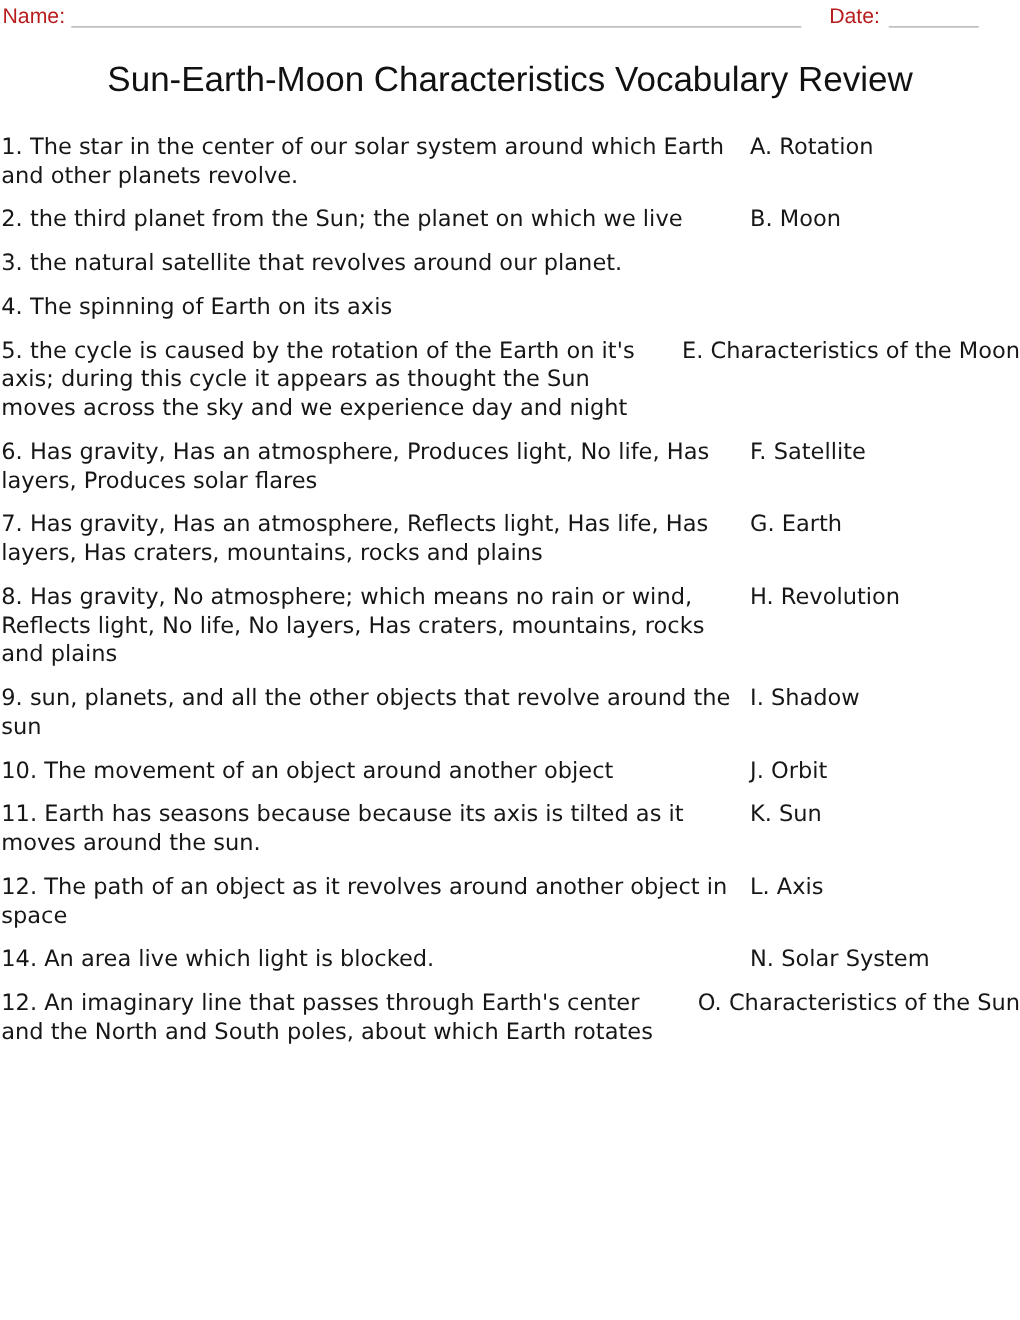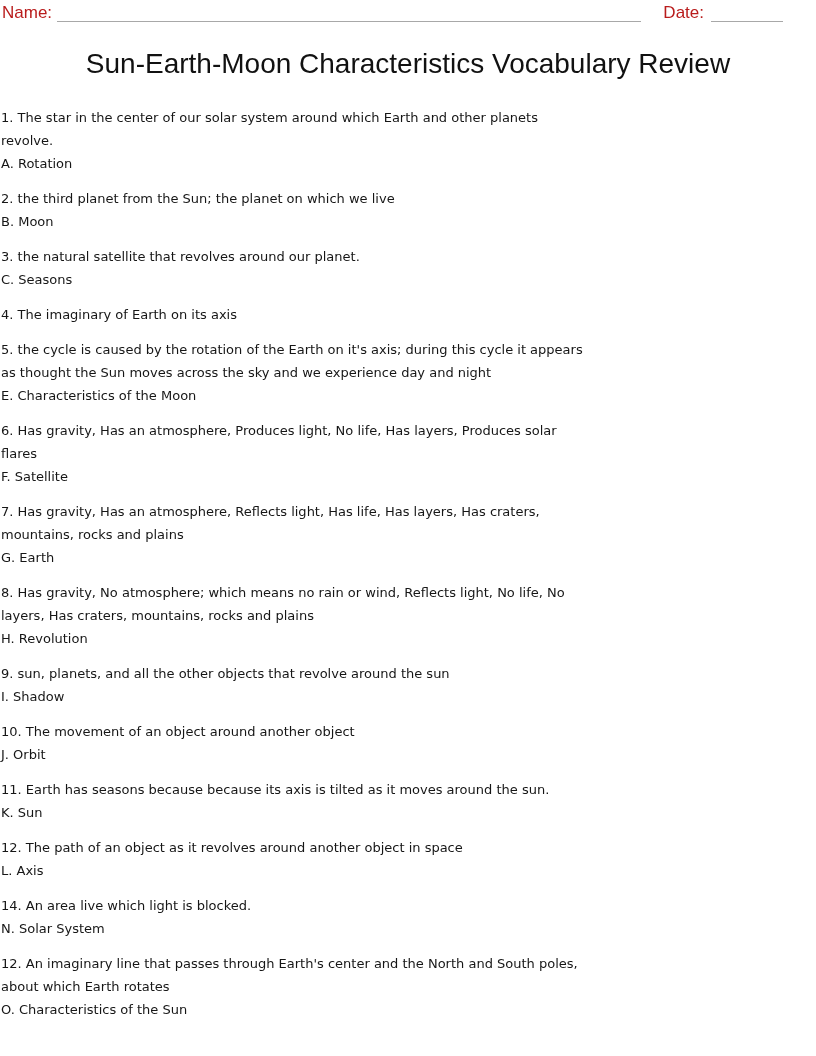--- a/index.html
+++ b/index.html
@@ -44,23 +44,22 @@
 
   
   .list {
     margin-top: 24px;
     padding-left: 1px;
   }
   .row {
     display: flex;
     align-items: flex-start;
     margin-bottom: 12px;
-    font-size: 13px;
+    font-size: 18px;
     line-height: 23px;
-    flex-direction: column;
   }
   .def {
     width: 599px;
     padding-right: 14px;
     margin: 0;
   }
   .term {
     flex: 1;
     margin: 0;
     white-space: nowrap;
@@ -85,25 +84,24 @@
     <p class="term"><span>A.</span> <span>Rotation</span></p>
   </div>
 
   <div class="row">
     <p class="def"><span>2.</span> <span>the third planet from the Sun; the planet on which we live</span></p>
     <p class="term"><span>B.</span> <span>Moon</span></p>
   </div>
 
   <div class="row">
     <p class="def"><span>3.</span> <span>the natural satellite that revolves around our planet.</span></p>
-    <p class="term"><span>C.</span> <span>Seasons</span></p>
   </div>
 
   <div class="row">
-    <p class="def"><span>4.</span> <span>The imaginary of Earth on its axis</span></p>
+    <p class="def"><span>4.</span> <span>The spinning of Earth on its axis</span></p>
   </div>
 
   <div class="row">
     <p class="def"><span>5.</span> <span>the cycle is caused by the rotation of the Earth on it's axis; during this cycle it appears as thought the Sun moves across the sky and we experience day and night</span></p>
     <p class="term"><span>E.</span> <span>Characteristics of the Moon</span></p>
   </div>
 
   <div class="row">
     <p class="def"><span>6.</span> <span>Has gravity, Has an atmosphere, Produces light, No life, Has layers, Produces solar flares</span></p>
     <p class="term"><span>F.</span> <span>Satellite</span></p>

